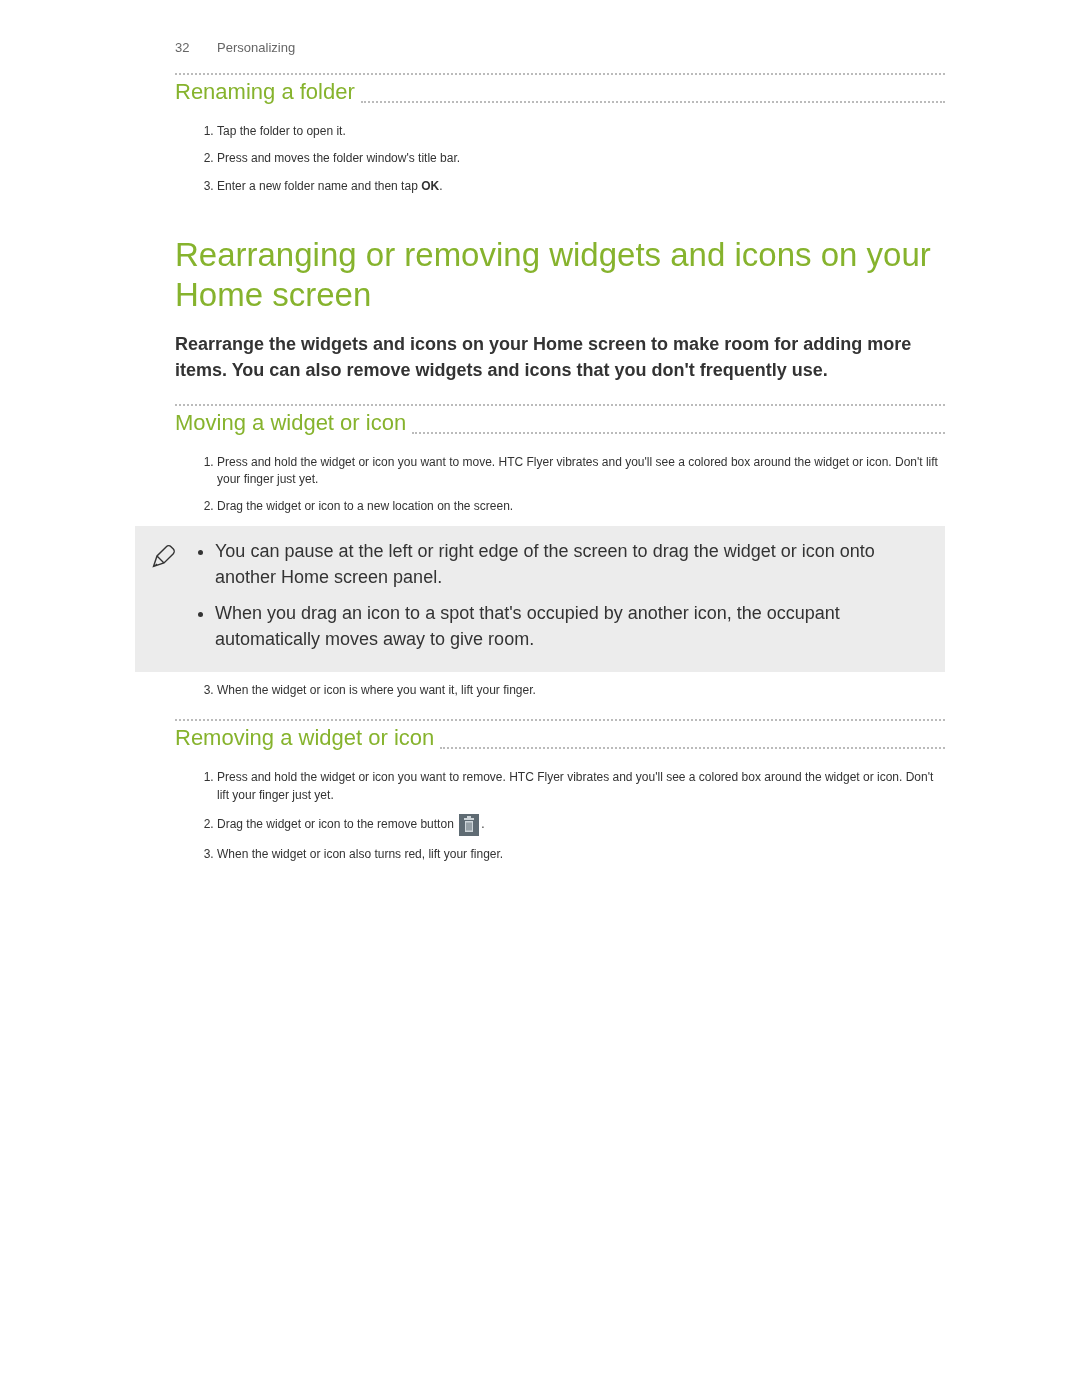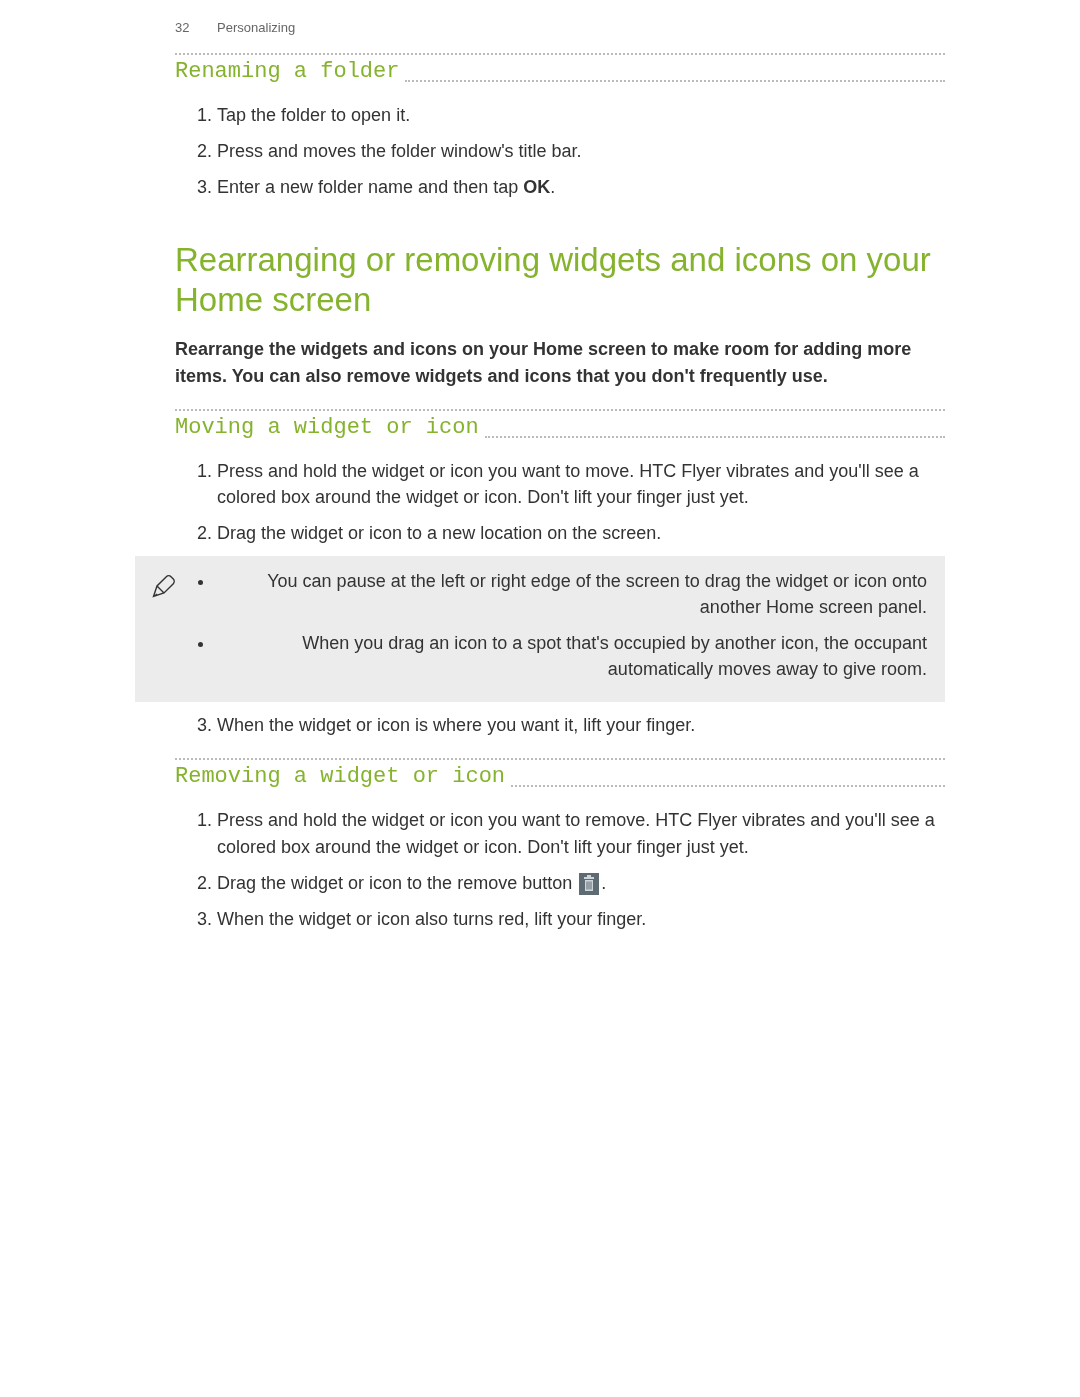--- a/index.html
+++ b/index.html
@@ -4,21 +4,21 @@
 <style>
   body {
     margin: 0;
     padding: 0;
     background: #ffffff;
     font-family: "Segoe UI", "Helvetica Neue", Arial, sans-serif;
     color: #333;
     width: 1080px;
   }
   .page {
-    padding: 20px 135px 40px 175px;
+    padding: 40px 135px 40px 175px;
     box-sizing: border-box;
   }
   .header {
     font-size: 13px;
     color: #666;
     margin-bottom: 18px;
   }
   .header .pg {
     display: inline-block;
     margin-right: 24px;
@@ -36,32 +36,31 @@
     position: relative;
     margin: 4px 0 16px 0;
   }
   .subhead-wrap .dots-top {
     border-top: 2px dotted #bbb;
     margin-bottom: 2px;
   }
   .subhead-wrap .line {
     display: flex;
     align-items: flex-start;
-    font-family: Liberation Mono, monospace;
   }
   .subhead-wrap .line .dots-after {
     flex: 1;
     border-bottom: 2px dotted #bbb;
     margin-left: 6px;
     height: 0;
     align-self: flex-end;
     margin-bottom: 4px;
   }
   ol.steps {
-    font-size: 18px;
+    font-size: 12px;
     color: #333;
     margin: 0 0 20px 0;
     padding-left: 42px;
   }
   ol.steps li {
     margin-bottom: 10px;
     line-height: 1.45;
   }
   h1.section {
     color: #86b32d;
@@ -94,21 +93,20 @@
   }
   .note-box ul {
     margin: 0;
     padding-left: 22px;
     font-size: 18px;
     color: #333;
     line-height: 1.45;
   }
   .note-box ul li {
     margin-bottom: 10px;
-    text-align: right;
   }
   .note-box ul li:last-child { margin-bottom: 8px; }
   .bold { font-weight: 600; }
   .trash-icon {
     display: inline-block;
     width: 20px;
     height: 22px;
     background: #5f6b73;
     vertical-align: middle;
     margin: 0 2px;

